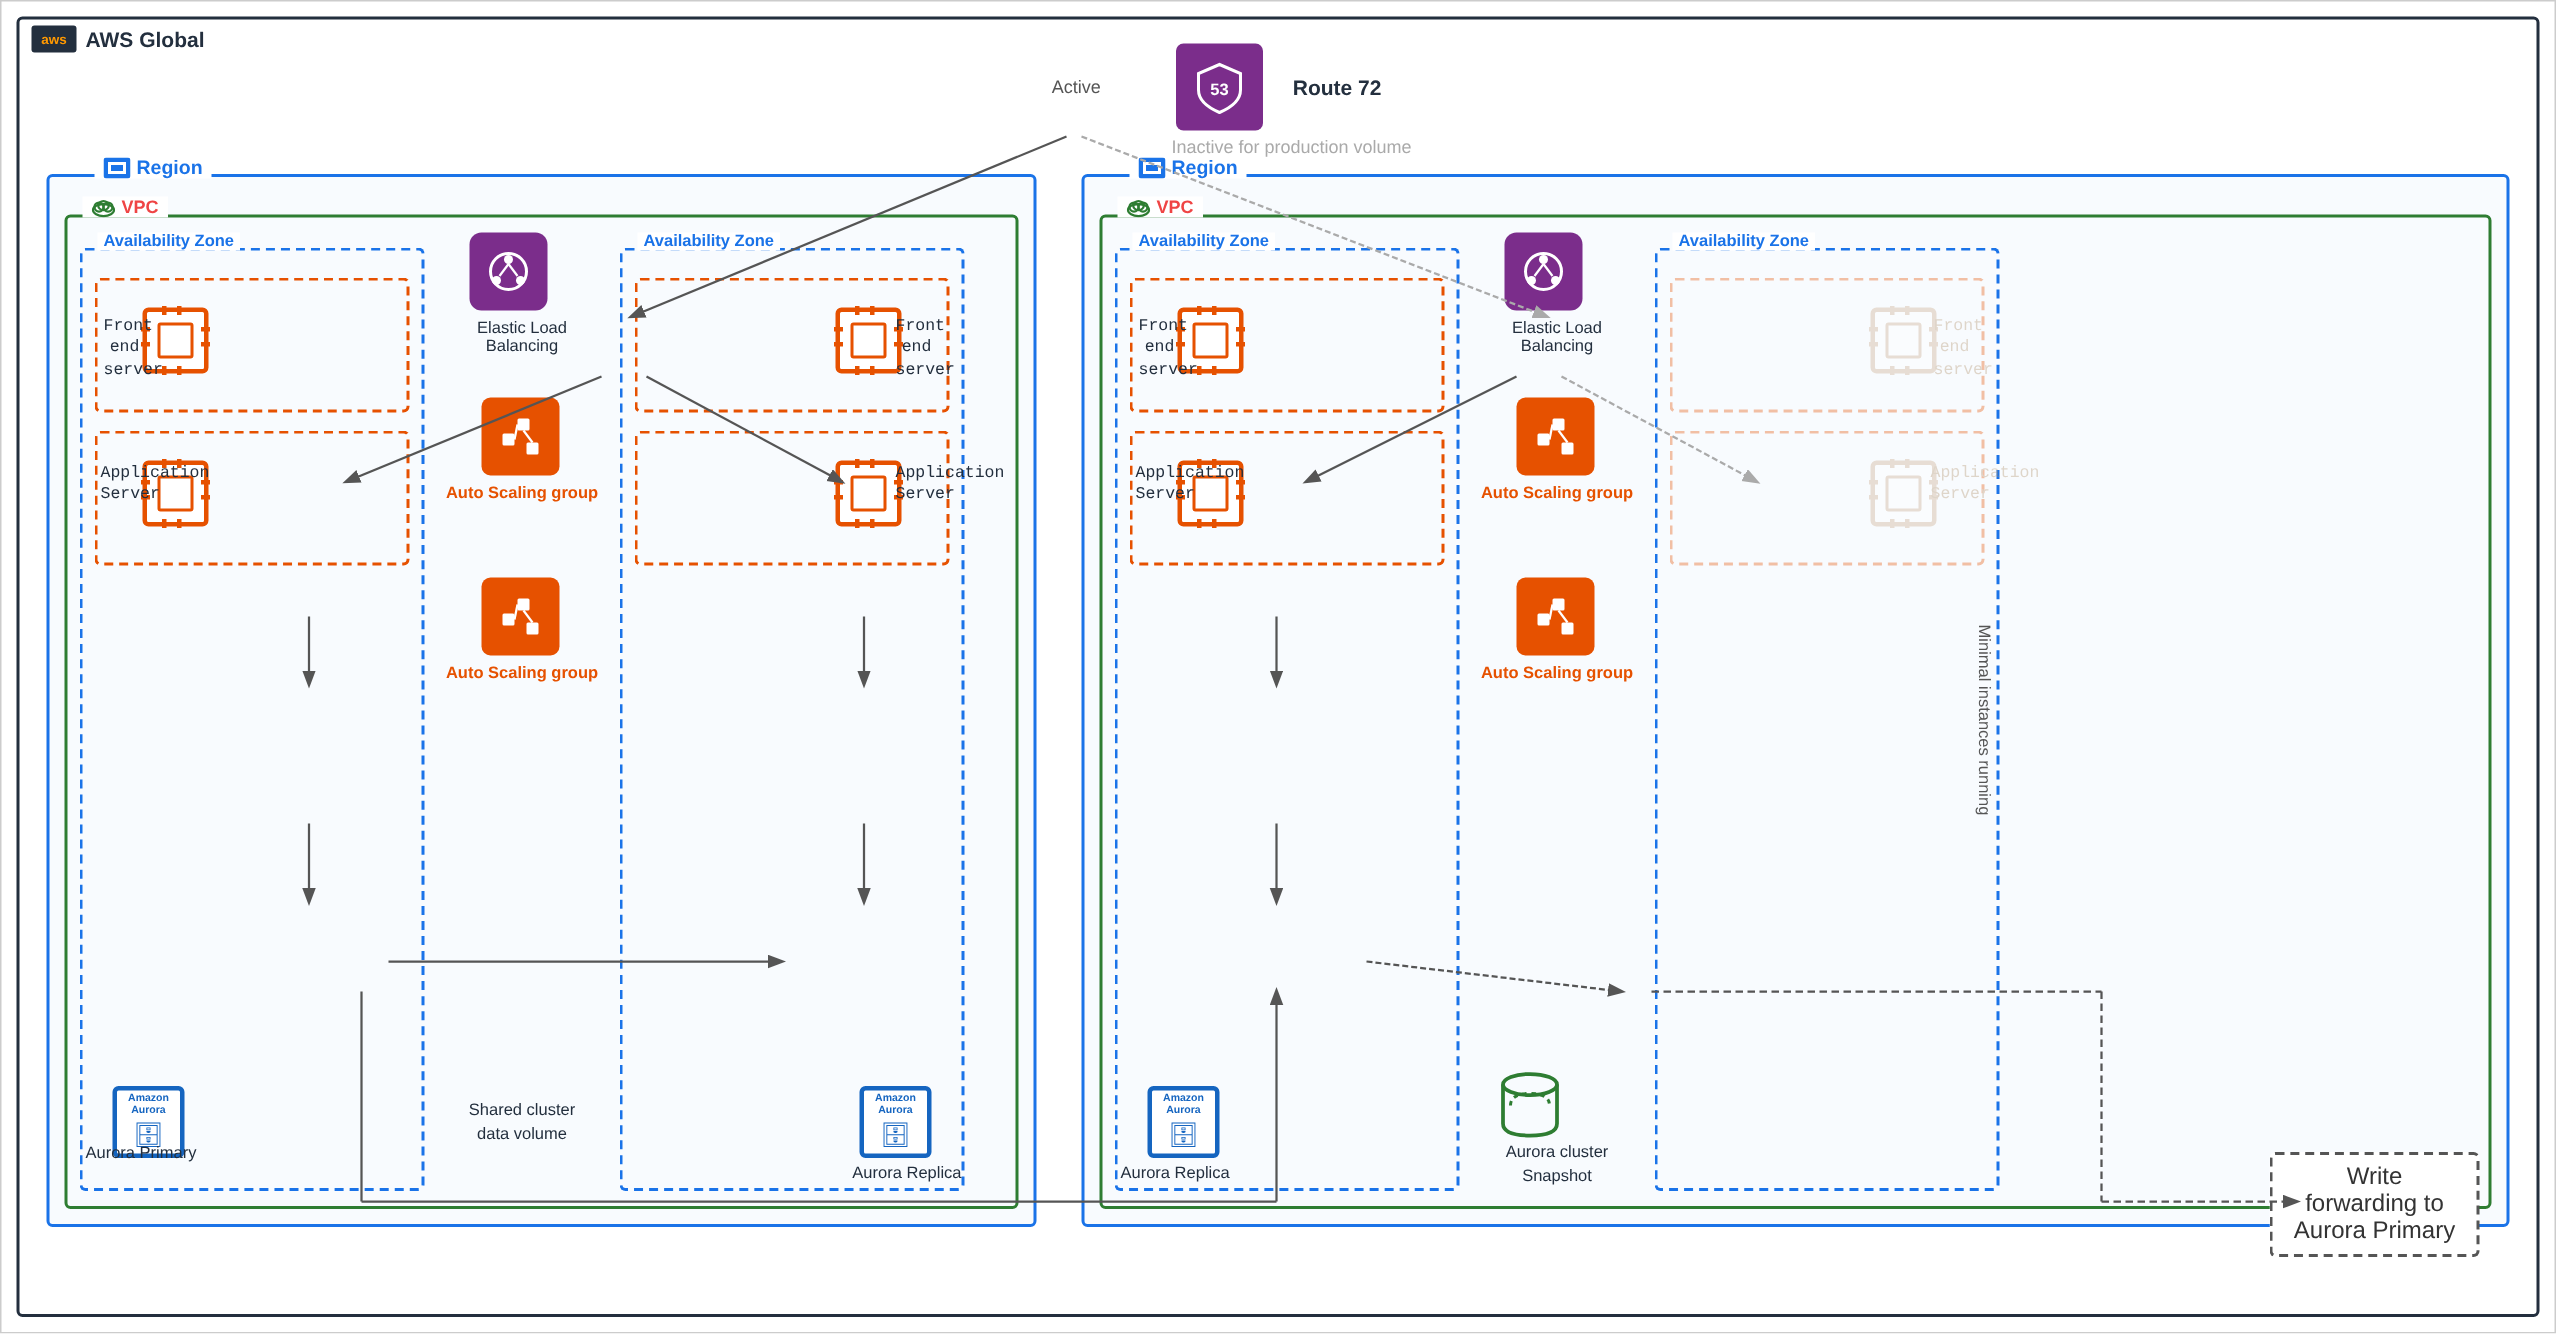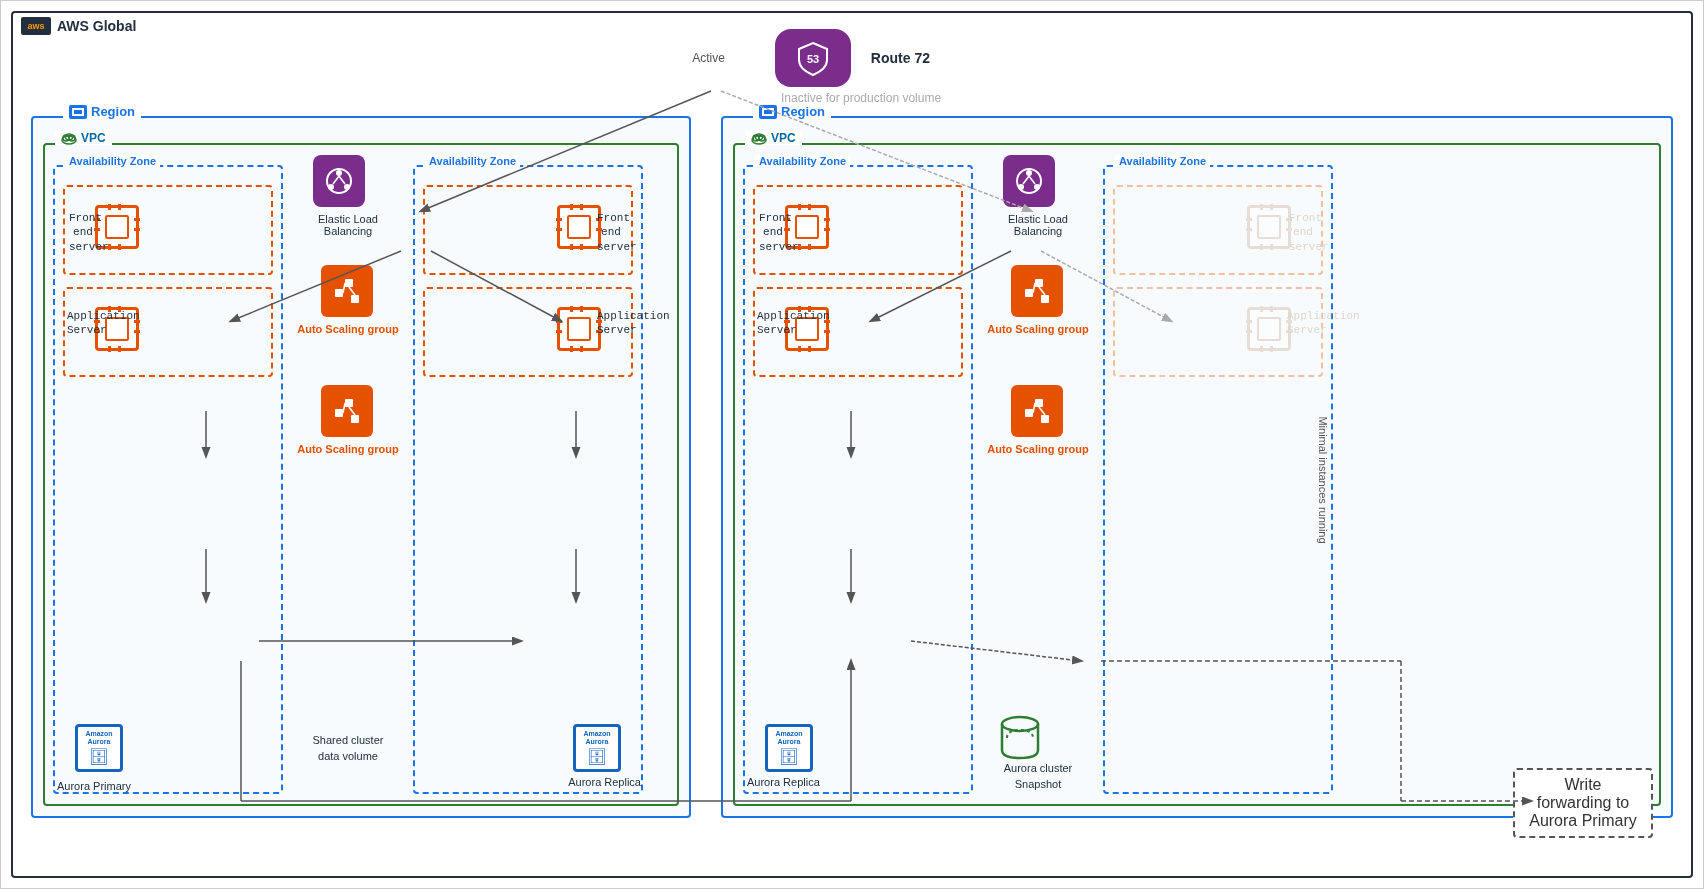--- a/index.html
+++ b/index.html
@@ -110,21 +110,21 @@
     }
 
     .vpc-label {
       position: absolute;
       top: -14px;
       left: 10px;
       background: #fff;
       padding: 0 6px;
       font-size: 12px;
       font-weight: 600;
-      color: #0369a1;
+      color: #ef4444;
       display: flex;
       align-items: center;
       gap: 4px;
     }
 
     
     .az-box {
       position: absolute;
       border: 2px dashed #1a73e8;
       border-radius: 4px;
@@ -231,21 +231,21 @@
   <div class="aws-cloud-label">
     <div class="aws-logo">
       <span class="aws-logo-text">aws</span>
     </div>
     <span>AWS Global</span>
   </div>
 
   <div style="position:absolute;top:28px;left:680px;display:flex;flex-direction:column;align-items:center;">
     <div style="display:flex;align-items:center;gap:20px;">
       <span style="font-size:12px;color:#555;margin-right:30px;">Active</span>
-      <div style="width:76px;height:58px;background:#7b2d8b;border-radius:16px;display:flex;align-items:center;justify-content:center;">
+      <div style="width:58px;height:58px;background:#7b2d8b;border-radius:5px;display:flex;align-items:center;justify-content:center;">
         <svg width="36" height="36" viewBox="0 0 36 36">
           <path d="M18 3 L32 9 L32 20 C32 27 25 32 18 35 C11 32 4 27 4 20 L4 9 Z" fill="none" stroke="white" stroke-width="2"></path>
           <text x="18" y="23" text-anchor="middle" fill="white" font-size="11" font-weight="bold">53</text>
         </svg>
       </div>
       <span style="font-size:14px;font-weight:600;color:#232f3e;">Route 72</span>
     </div>
     <div style="margin-top:4px;font-size:12px;color:#aaa;margin-left:100px;">Inactive for production volume</div>
   </div>
 
@@ -309,21 +309,21 @@
           </div>
           <div style="position:absolute;left:2px;top:20px;font-size:11px;color:#232f3e;line-height:1.3;text-align:center;width:30px;">Application<br>Server</div>
         </div>
 
         <div style="position:absolute;left:20px;bottom:20px;">
           <div class="aurora-icon">
             <span class="aurora-text">Amazon<br>Aurora</span>
             <span class="aurora-db">🗄</span>
           </div>
         </div>
-        <div style="position:absolute;left:2px;bottom:0;font-size:11px;color:#232f3e;">Aurora Primary</div>
+        <div style="position:absolute;left:2px;bottom:17px;font-size:11px;color:#232f3e;">Aurora Primary</div>
 
       </div>
 
       <div style="position:absolute;left:248px;top:20px;width:110px;bottom:10px;">
 
         <div style="position:absolute;top:-10px;left:20px;width:52px;height:52px;background:#7b2d8b;border-radius:8px;display:flex;align-items:center;justify-content:center;">
           <svg width="32" height="32" viewBox="0 0 32 32">
             <circle cx="16" cy="16" r="12" fill="none" stroke="white" stroke-width="2"></circle>
             <circle cx="16" cy="8" r="3" fill="white"></circle>
             <circle cx="8" cy="22" r="3" fill="white"></circle>

